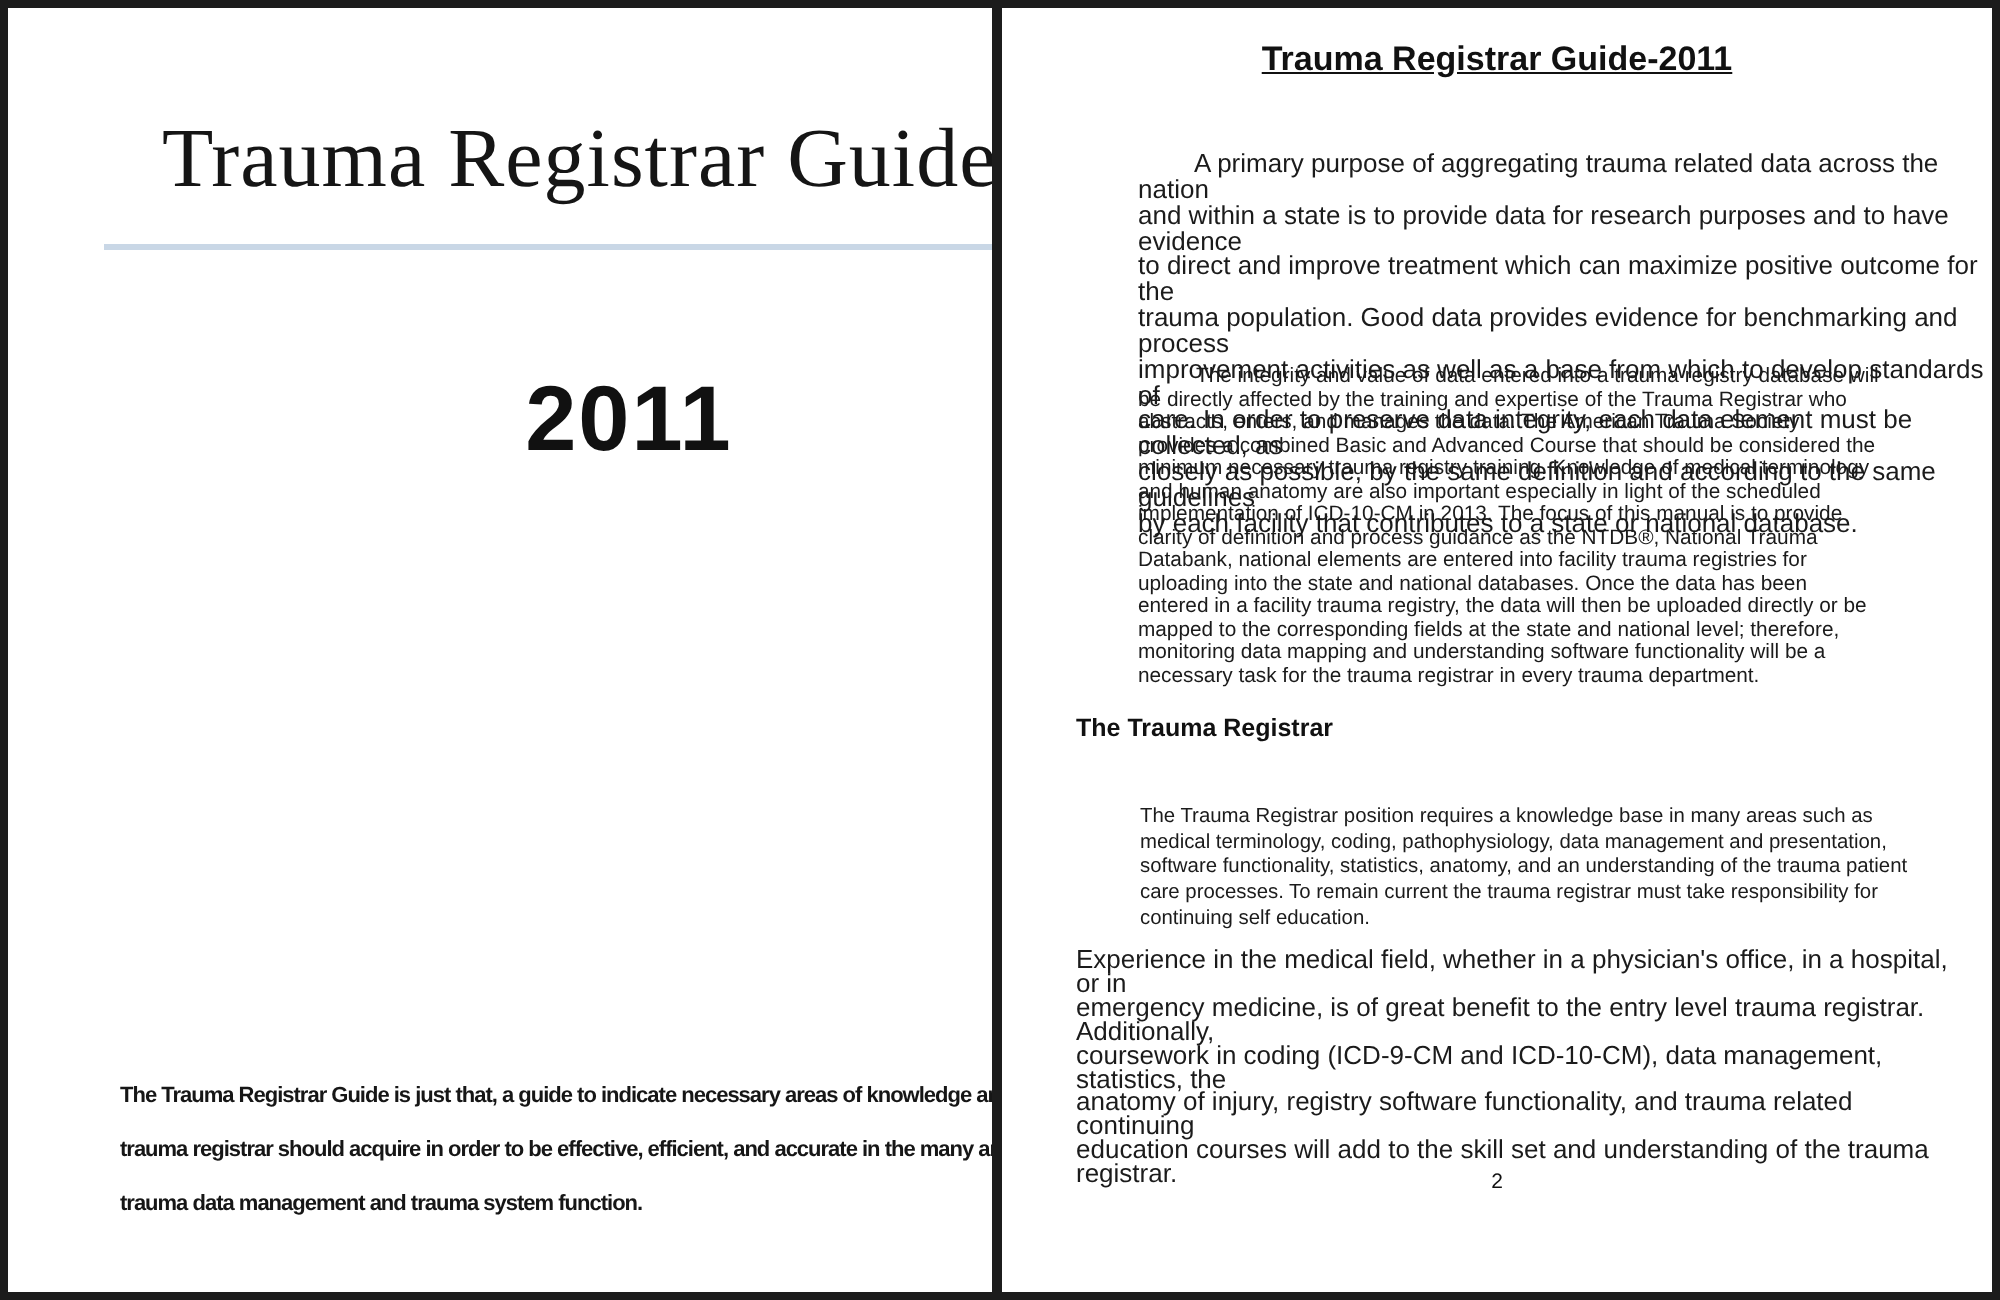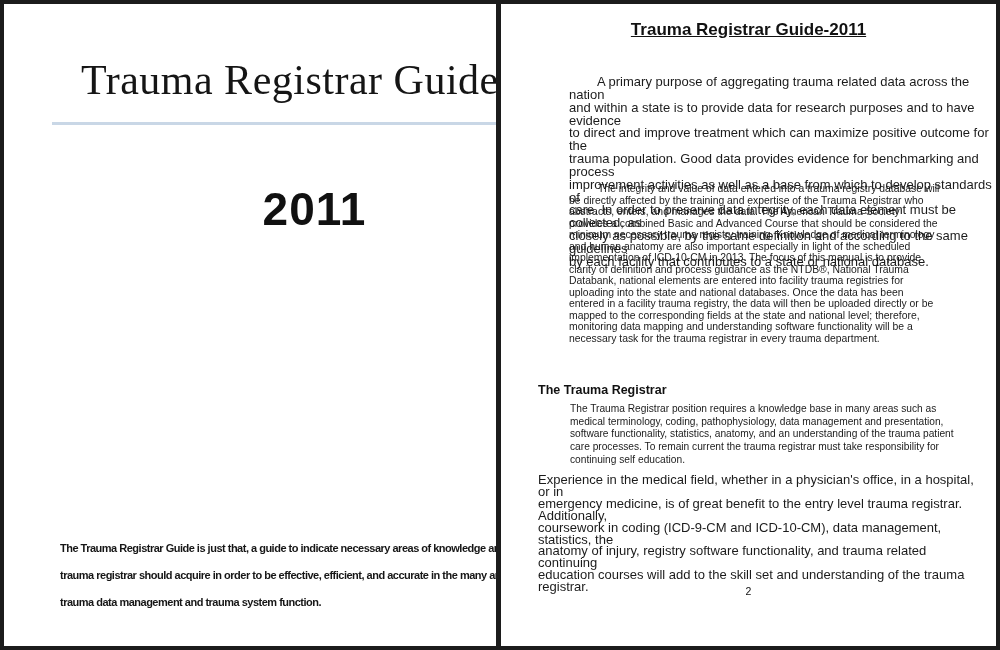--- a/index.html
+++ b/index.html
@@ -59,21 +59,21 @@
   }
   .par-1 {
     left: 68px; top: 72px; width: 427px;
     font-size: 13px; line-height: 12.85px; text-indent: 28px;
   }
   .par-2 {
     left: 68px; top: 179px; width: 427px;
     font-size: 10.4px; line-height: 11.5px; text-indent: 29px;
   }
   .section-heading {
-    position: absolute; left: 37px; top: 379px;
+    position: absolute; left: 37px; top: 353px;
     font-size: 12.5px; font-weight: 700; color: #111;
   }
   .par-3 { left: 37px; top: 399px; width: 440px; font-size: 10.2px; line-height: 12.7px; margin-left: 32px; }
   .par-4 { left: 37px; top: 470px; width: 440px; font-size: 13px; line-height: 11.9px; }
   .par-5 { left: 37px; top: 539px; width: 440px; font-size: 10.2px; line-height: 12px; }
   .page-number {
     position: absolute; left: 0; right: 0; top: 581px;
     text-align: center; font-size: 10.5px; color: #111;
   }
 </style>

